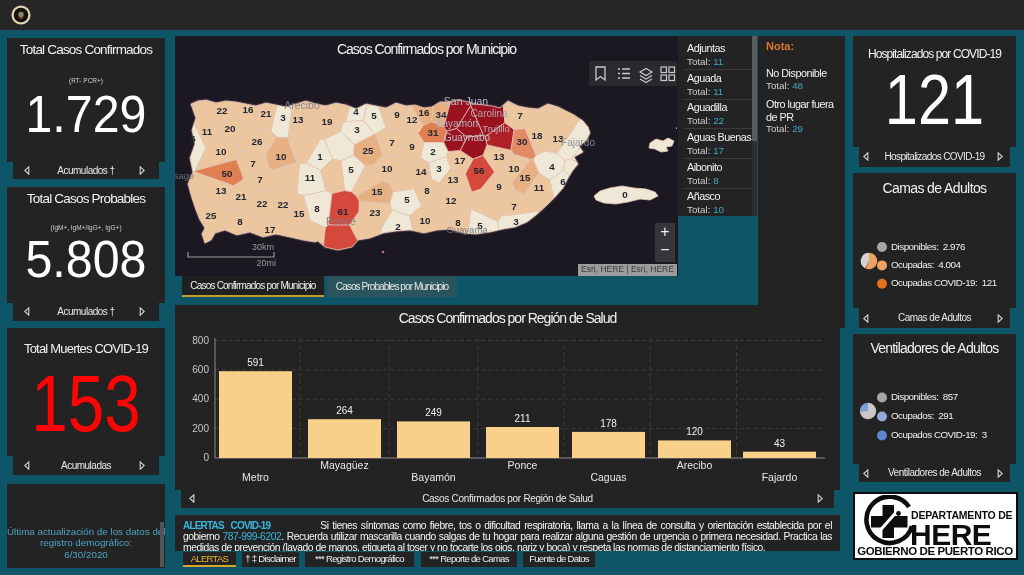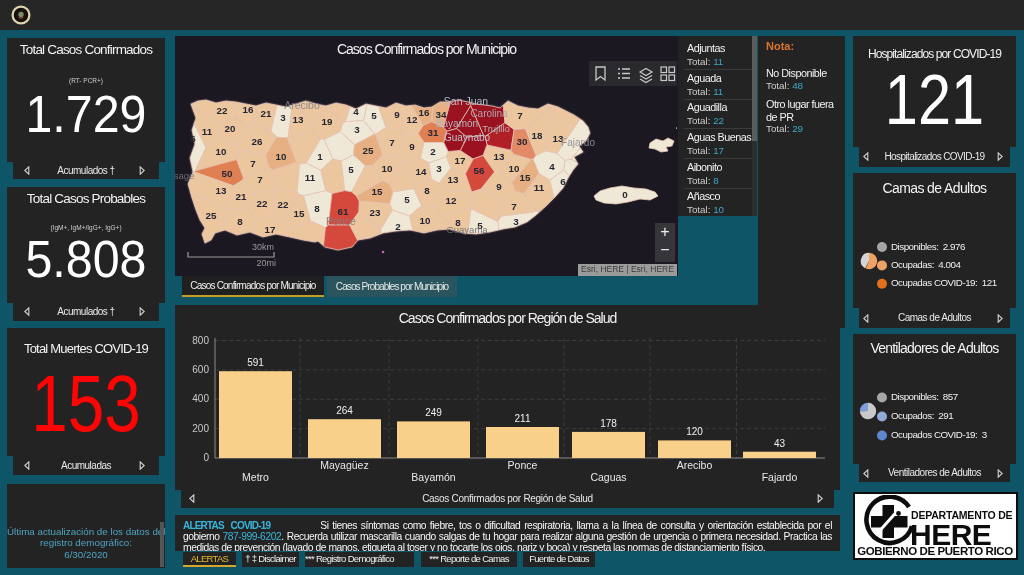--- a/index.html
+++ b/index.html
@@ -344,21 +344,21 @@
 <div class="ftr" style="left:181px;top:490px;width:653px;height:18px;font-size:10px;line-height:18px;letter-spacing:-0.3px">Casos Confirmados por Región de Salud<svg style="position:absolute;left:8px;top:4px" width="6" height="9">
       <polygon points="4.8,0.8 0.8,4.5 4.8,8.2" fill="none" stroke="#d4d4d4" stroke-width="1.1"></polygon>
     </svg><svg style="position:absolute;left:636px;top:4px" width="6" height="9">
       <polygon points="1.2,0.8 5.2,4.5 1.2,8.2" fill="none" stroke="#d4d4d4" stroke-width="1.1"></polygon>
     </svg></div>
 <div class="panel" style="left:175px;top:515px;width:665px;height:36px;overflow:hidden">
 <div style="padding:4.5px 8px 0 8px;font-size:10.3px;line-height:11.3px;color:#f5f5f5;text-align:justify;letter-spacing:-0.45px"><span style="color:#38b6dc;font-weight:bold;font-size:10px;letter-spacing:-0.8px">ALERTAS&nbsp;&nbsp;COVID-19</span><span style="display:inline-block;width:50px"></span>Si tienes síntomas como fiebre, tos o dificultad respiratoria, llama a la línea de consulta y orientación establecida por el gobierno <span style="color:#38b6dc">787-999-6202</span>. Recuerda utilizar mascarilla cuando salgas de tu hogar para realizar alguna gestión de urgencia o primera necesidad. Practica las medidas de prevención (lavado de manos, etiqueta al toser y no tocarte los ojos, nariz y boca) y respeta las normas de distanciamiento físico.</div>
 </div>
 <div class="abs nw" style="left:183px;top:552px;width:53px;height:15px;background:#232323;border-bottom:2px solid #d3a62c;color:#e7b62a;font-size:9.5px;text-align:center;line-height:14px;letter-spacing:-0.7px">ALERTAS</div>
 <div class="abs nw" style="left:242px;top:552px;width:57px;height:15px;background:#232323;color:#f0f0f0;font-size:9.5px;text-align:center;line-height:14px;letter-spacing:-0.7px">† ‡ Disclaimer</div>
-<div class="abs nw" style="left:305px;top:552px;width:109px;height:15px;background:#232323;color:#f0f0f0;font-size:9.5px;text-align:left;line-height:14px;letter-spacing:-0.7px">*** Registro Demográfico</div>
+<div class="abs nw" style="left:305px;top:552px;width:109px;height:15px;background:#232323;color:#f0f0f0;font-size:9.5px;text-align:center;line-height:14px;letter-spacing:-0.7px">*** Registro Demográfico</div>
 <div class="abs nw" style="left:421px;top:552px;width:96px;height:15px;background:#232323;color:#f0f0f0;font-size:9.5px;text-align:center;line-height:14px;letter-spacing:-0.7px">*** Reporte de Camas</div>
 <div class="abs nw" style="left:523px;top:552px;width:72px;height:15px;background:#232323;color:#f0f0f0;font-size:9.5px;text-align:center;line-height:14px;letter-spacing:-0.7px">Fuente de Datos</div>
 <div class="panel" style="left:853px;top:36px;width:163px;height:111px">
 <div class="ttl" style="top:12px;font-size:12px;letter-spacing:-0.9px">Hospitalizados por COVID-19</div>
 <div class="ttl" style="top:29px;font-size:70px;color:#fff;transform:scaleX(0.85);transform-origin:50% 50%">121</div>
 </div>
 <div class="ftr" style="left:859px;top:147px;width:151px;height:20px;font-size:10px;line-height:20px;letter-spacing:-0.6px">Hospitalizados COVID-19<svg style="position:absolute;left:4px;top:5px" width="6" height="9">
       <polygon points="4.8,0.8 0.8,4.5 4.8,8.2" fill="none" stroke="#d4d4d4" stroke-width="1.1"></polygon>
     </svg><svg style="position:absolute;left:138px;top:5px" width="6" height="9">
       <polygon points="1.2,0.8 5.2,4.5 1.2,8.2" fill="none" stroke="#d4d4d4" stroke-width="1.1"></polygon>

